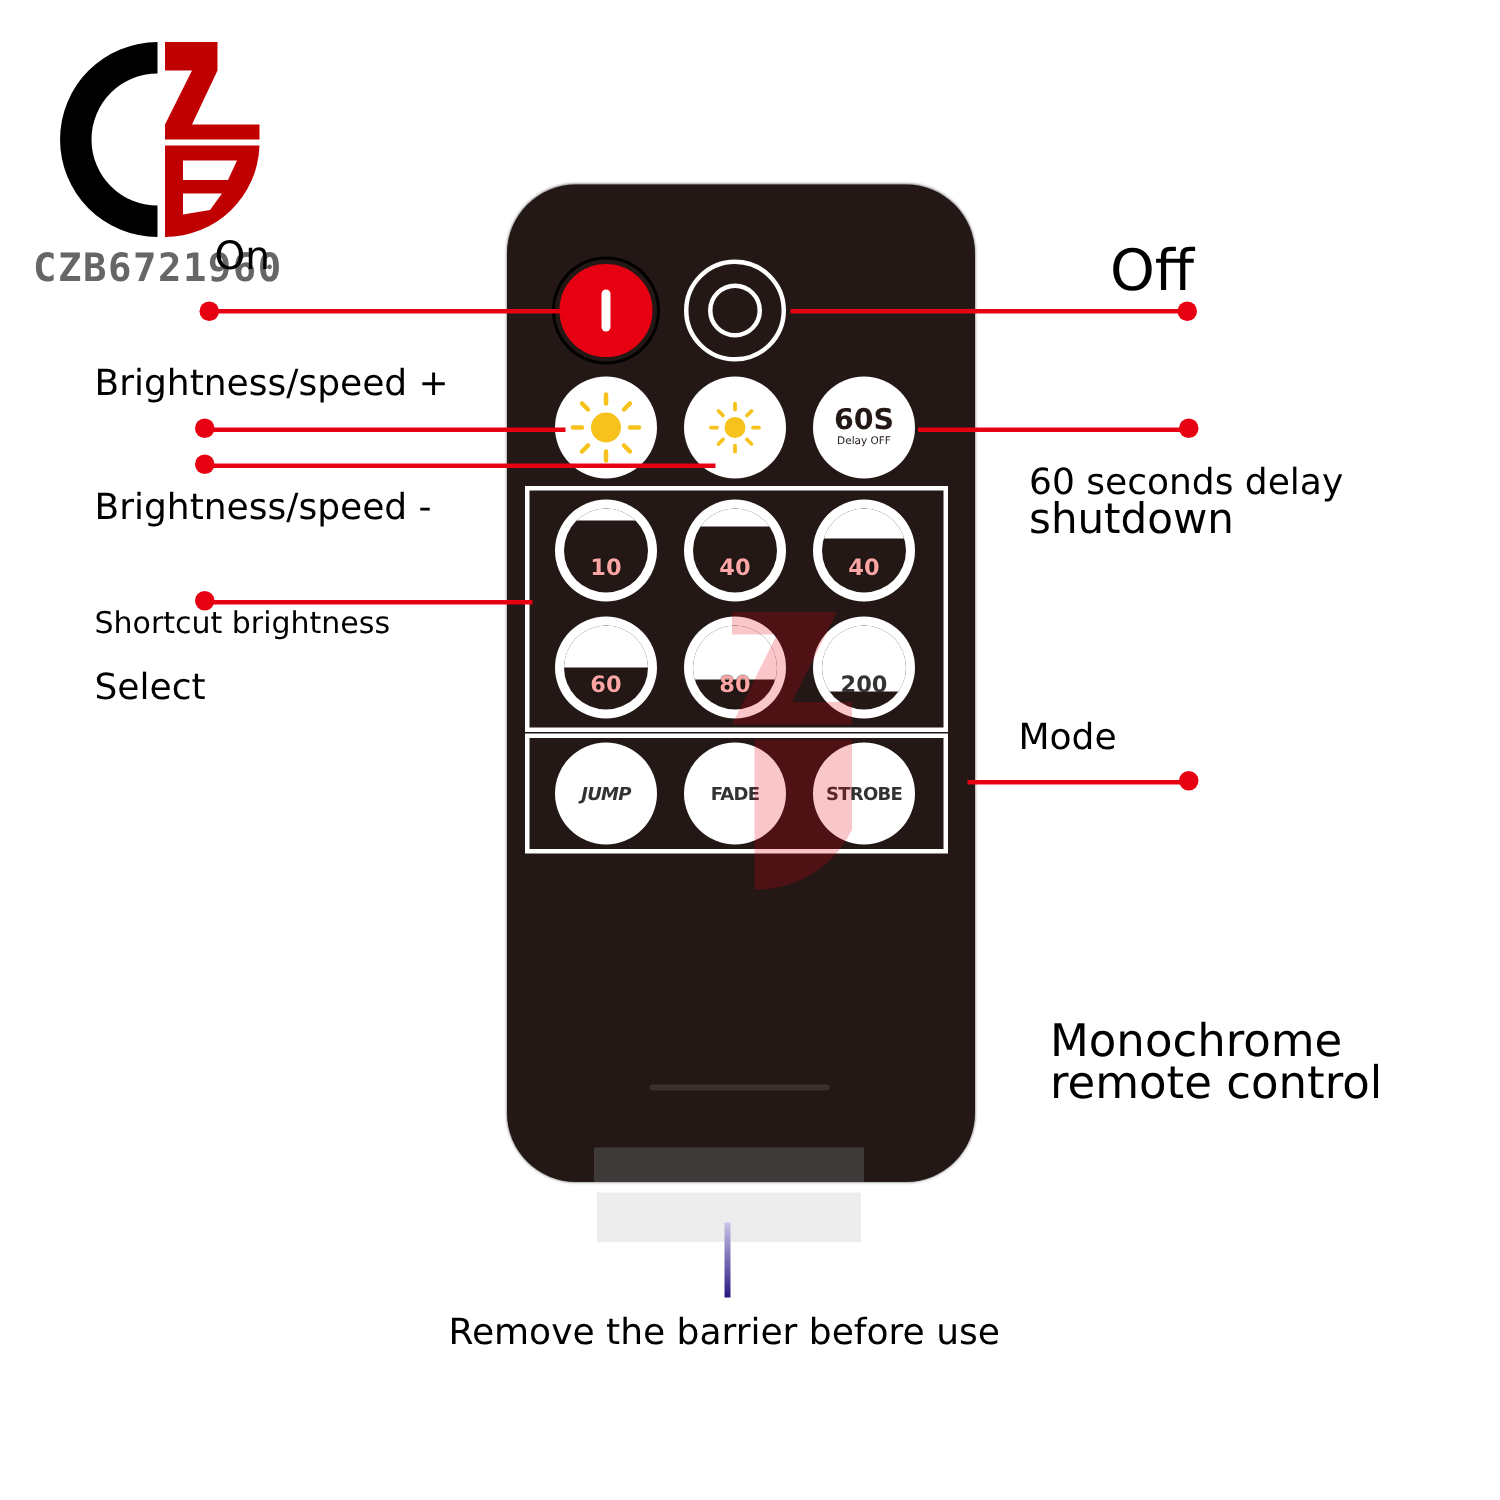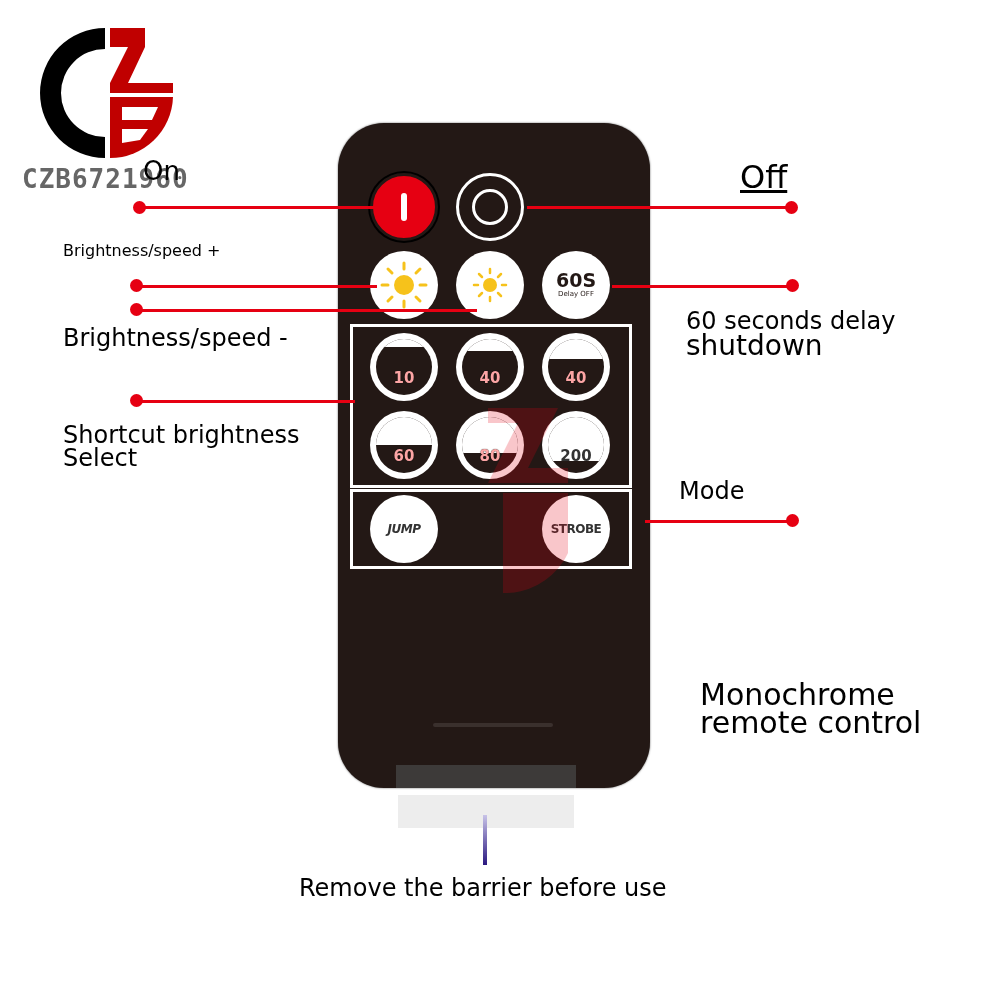--- a/index.html
+++ b/index.html
@@ -113,20 +113,23 @@
           <div style="position: absolute; left: 0px; top: 0px; width: 100%; background: rgb(255, 255, 255); height: 78%;"></div>
           <span class="numlabel" style="bottom: 8px; color: rgb(51, 51, 51); text-shadow: none;">200</span>
         </div>
       </div>
     </div>
 
   <div class="frame" style="left:12px;top:366px;width:282px;height:80px;"></div>
   <div class="btn" style="left:32px;top:372px;font-style:italic;">
     <span class="modelabel">JUMP</span>
   </div>
+  <div class="btn" style="left:118px;top:372px;">
+    <span class="modelabel">FADE</span>
+  </div>
   <div class="btn" style="left:204px;top:372px;">
     <span class="modelabel">STROBE</span>
   </div>
 
   <div class="abs" style="left:110px;top:285px;width:120px;height:190px;opacity:0.22;">
     <svg width="120" height="190" viewBox="0 0 120 190">
       <path d="M40 0 L110 0 L80 60 L120 60 L120 75 L40 75 L70 15 L40 15 Z" fill="#e60012"></path>
       <path d="M55 85 L120 85 A 70 70 0 0 1 55 185 Z" fill="#e60012"></path>
     </svg>
   </div>
@@ -154,23 +157,23 @@
 <div class="line" style="left:612px;top:285px;width:180px;"></div>
 <div class="dot" style="left:786px;top:279px;"></div>
 
 <div class="line" style="left:137px;top:400px;width:218px;"></div>
 <div class="dot" style="left:130px;top:394px;"></div>
 
 <div class="line" style="left:645px;top:520px;width:148px;"></div>
 <div class="dot" style="left:786px;top:514px;"></div>
 
 <div class="label" style="left:143px;top:158px;font-size:26px;">On</div>
-<div class="label" style="left:740px;top:161px;font-size:32px;text-decoration:underline;">Off</div>
-<div class="label" style="left:63px;top:243px;font-size:16px;">Brightness/speed +</div>
+<div class="label" style="left:740px;top:161px;font-size:38px;">Off</div>
+<div class="label" style="left:63px;top:243px;font-size:24px;">Brightness/speed +</div>
 <div class="label" style="left:63px;top:326px;font-size:24px;">Brightness/speed -</div>
 <div class="label" style="left:686px;top:309px;font-size:24px;">60 seconds delay</div>
 <div class="label" style="left:686px;top:332px;font-size:28px;">shutdown</div>
-<div class="label" style="left:63px;top:423px;font-size:24px;">Shortcut brightness</div>
+<div class="label" style="left:63px;top:405px;font-size:20px;">Shortcut brightness</div>
 <div class="label" style="left:63px;top:446px;font-size:24px;">Select</div>
 <div class="label" style="left:679px;top:479px;font-size:24px;">Mode</div>
 <div class="label" style="left:700px;top:680px;font-size:30px;">Monochrome</div>
 <div class="label" style="left:700px;top:708px;font-size:30px;">remote control</div>
 <div class="label" style="left:299px;top:876px;font-size:24px;">Remove the barrier before use</div>
 
 </body></html>

